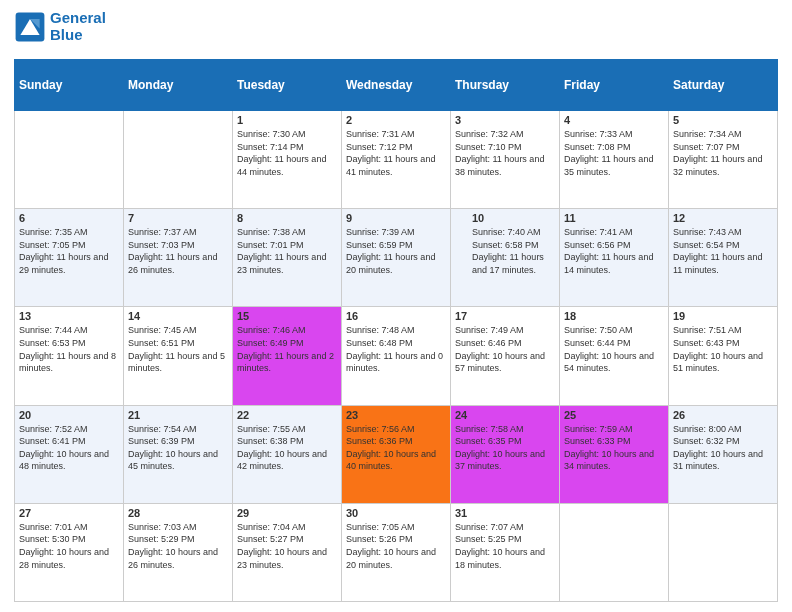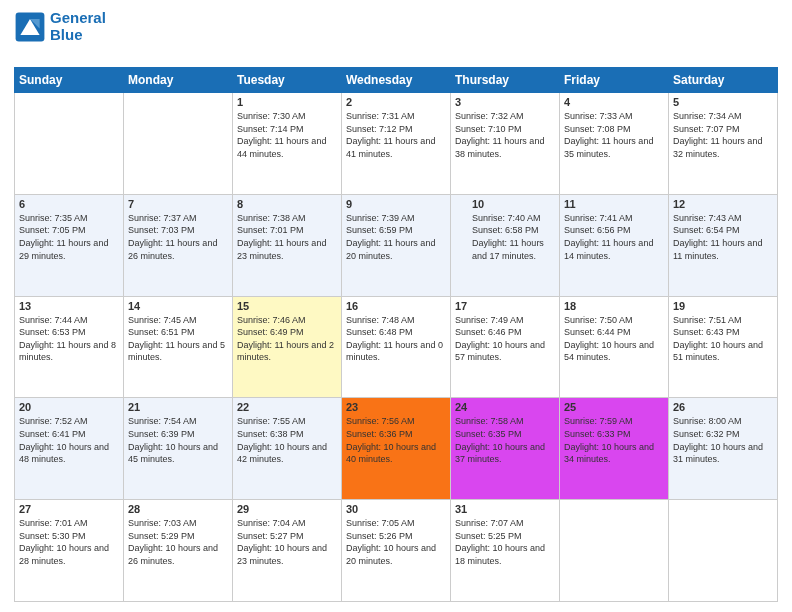--- a/index.html
+++ b/index.html
@@ -14,21 +14,21 @@
       width: 792px;
       height: 612px;
       padding: 10px 14px 10px 14px;
       display: flex;
       flex-direction: column;
     }
     .header {
       display: flex;
       justify-content: space-between;
       align-items: flex-start;
-      margin-bottom: 24px;
+      margin-bottom: 16px;
     }
     .logo {
       display: flex;
       align-items: center;
       gap: 4px;
     }
     .logo-text {
       font-size: 15px;
       font-weight: bold;
       color: #333;
@@ -57,21 +57,21 @@
     .calendar-table {
       width: 100%;
       border-collapse: collapse;
       flex: 1;
     }
     .calendar-table th {
       background-color: #1a6eb5;
       color: #fff;
       font-size: 12px;
       font-weight: bold;
-      padding: 5px 4px;
+      padding: 18px 4px;
       text-align: left;
       border: 1px solid #1a6eb5;
     }
     .calendar-table td {
       border: 1px solid #ccc;
       vertical-align: top;
       padding: 3px 4px;
       font-size: 9.5px;
       color: #333;
       width: calc(100%/7);
@@ -189,21 +189,21 @@
         </tr>
         <tr>
           <td style="background-color: rgb(255, 255, 255);">
             <span class="day-number">13</span>
             <div class="day-info">Sunrise: 7:44 AM<br>Sunset: 6:53 PM<br>Daylight: 11 hours and 8 minutes.</div>
           </td>
           <td style="background-color: rgb(255, 255, 255); margin-top: 44px;">
             <span class="day-number">14</span>
             <div class="day-info">Sunrise: 7:45 AM<br>Sunset: 6:51 PM<br>Daylight: 11 hours and 5 minutes.</div>
           </td>
-          <td style="background-color: #fef9c3;">
+          <td style="background-color: #d946ef;">
             <span class="day-number">15</span>
             <div class="day-info">Sunrise: 7:46 AM<br>Sunset: 6:49 PM<br>Daylight: 11 hours and 2 minutes.</div>
           </td>
           <td style="background-color: rgb(255, 255, 255);">
             <span class="day-number">16</span>
             <div class="day-info">Sunrise: 7:48 AM<br>Sunset: 6:48 PM<br>Daylight: 11 hours and 0 minutes.</div>
           </td>
           <td style="background-color: rgb(255, 255, 255);">
             <span class="day-number">17</span>
             <div class="day-info">Sunrise: 7:49 AM<br>Sunset: 6:46 PM<br>Daylight: 10 hours and 57 minutes.</div>

